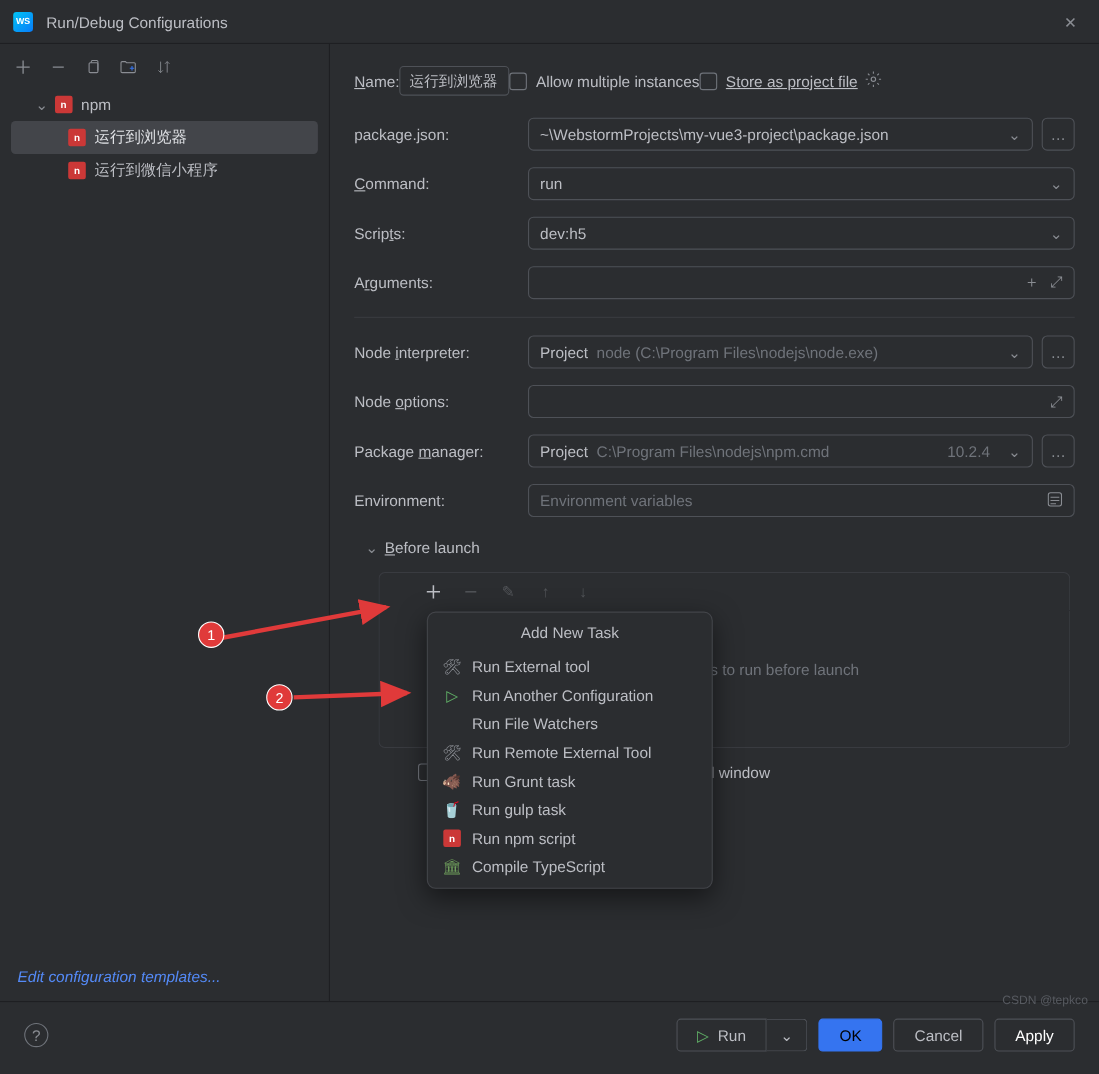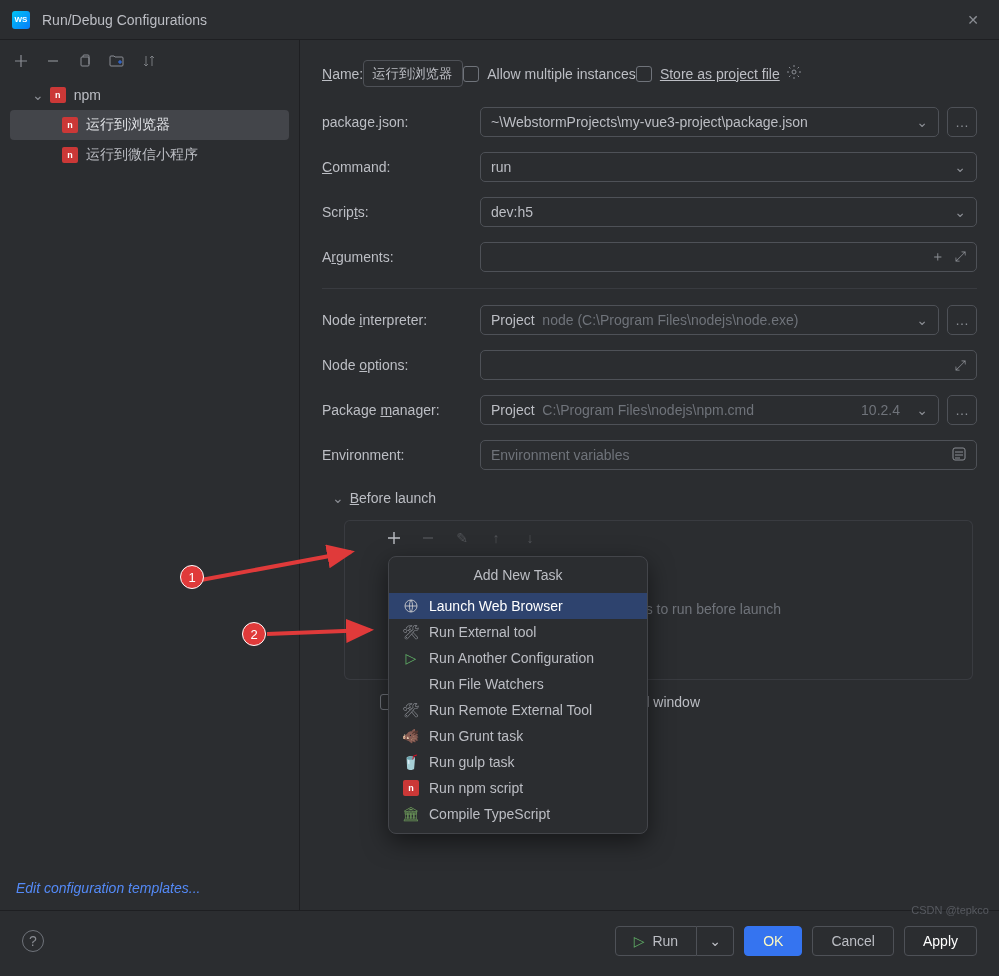--- a/index.html
+++ b/index.html
@@ -235,21 +235,21 @@
     padding: 0 18px;
     border: 1px solid #4e5157;
     border-radius: 4px;
     background: #2b2d30;
     color: #bcbec4;
     display: inline-flex;
     align-items: center;
     gap: 8px;
     cursor: pointer;
   }
-  .btn.primary { background: #3574f0; border-color: #3574f0; color: #fef9c3; }
+  .btn.primary { background: #3574f0; border-color: #3574f0; color: #000000; }
   .btn.disabled { color: #ffffff; cursor: default; }
   .run-split { display: flex; }
   .run-split .btn { border-radius: 4px 0 0 4px; }
   .run-split .split { width: 26px; border-radius: 0 4px 4px 0; border-left: none; justify-content: center; }
   .watermark {
     position: absolute;
     right: 10px;
     bottom: 60px;
     font-size: 11px;
     color: #575a60;
@@ -470,29 +470,20 @@
           <span>Focus tool window</span>
         </label>
       </div>
     </div>
 
   </div>
 </div>
 
 <div class="popup">
   <div class="popup-title">Add New Task</div>
-  <div class="popup-item selected">
-    <span class="menu-icon">
-      <svg width="14" height="14" viewBox="0 0 14 14" fill="none">
-          <circle cx="7" cy="7" r="6" stroke="#bcbec4"></circle>
-          <path d="M1 7h12M7 1c2 2 2 10 0 12M7 1c-2 2-2 10 0 12" stroke="#bcbec4"></path>
-        </svg>
-    </span>
-    <span>Launch Web Browser</span>
-  </div>
   <div class="popup-item">
     <span class="menu-icon" style="color:#8a8d93;">🛠</span>
     <span>Run External tool</span>
   </div>
   <div class="popup-item">
     <span class="menu-icon" style="color:#5fad65;">▷</span>
     <span>Run Another Configuration</span>
   </div>
   <div class="popup-item">
     <span class="menu-icon"></span>

